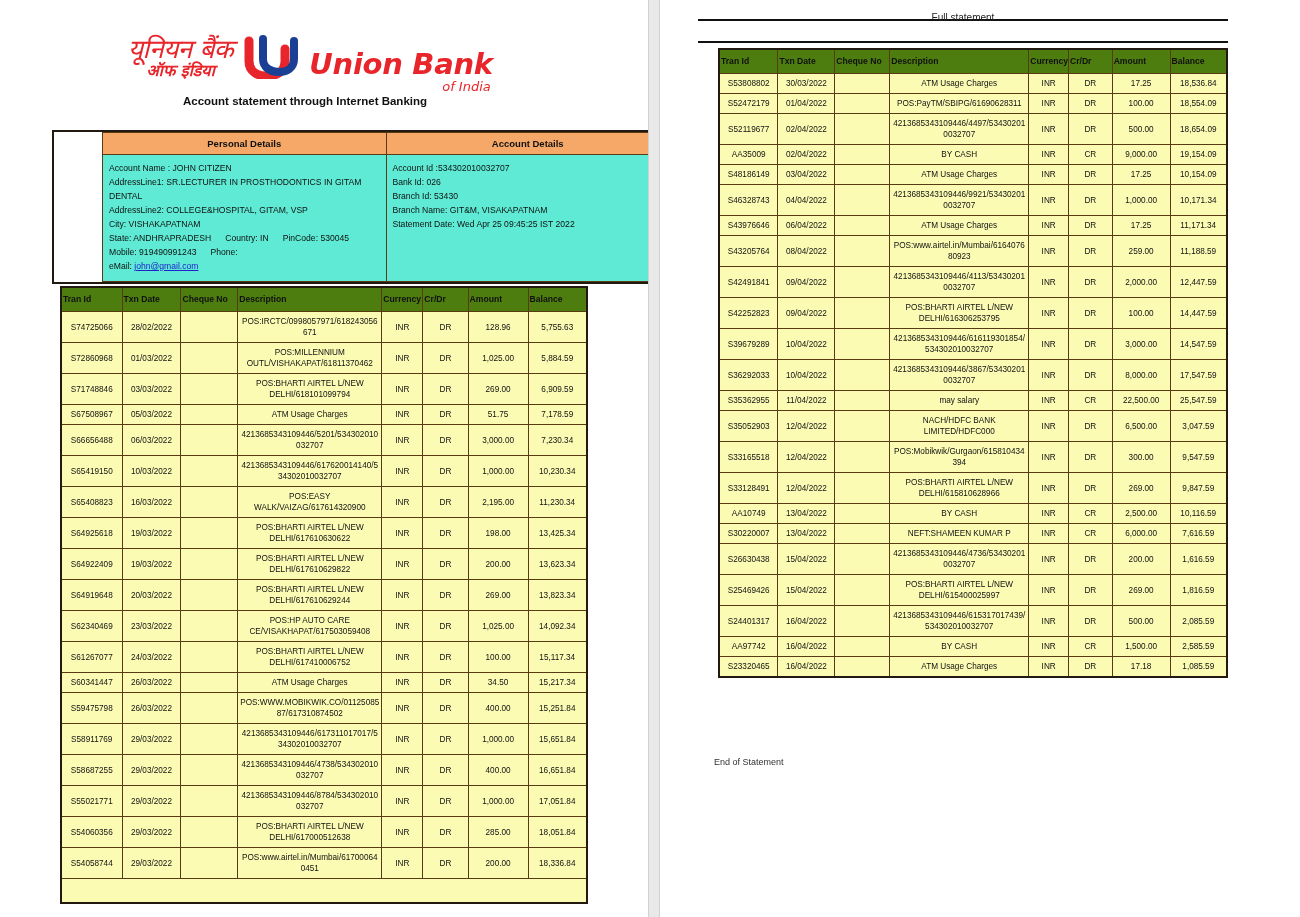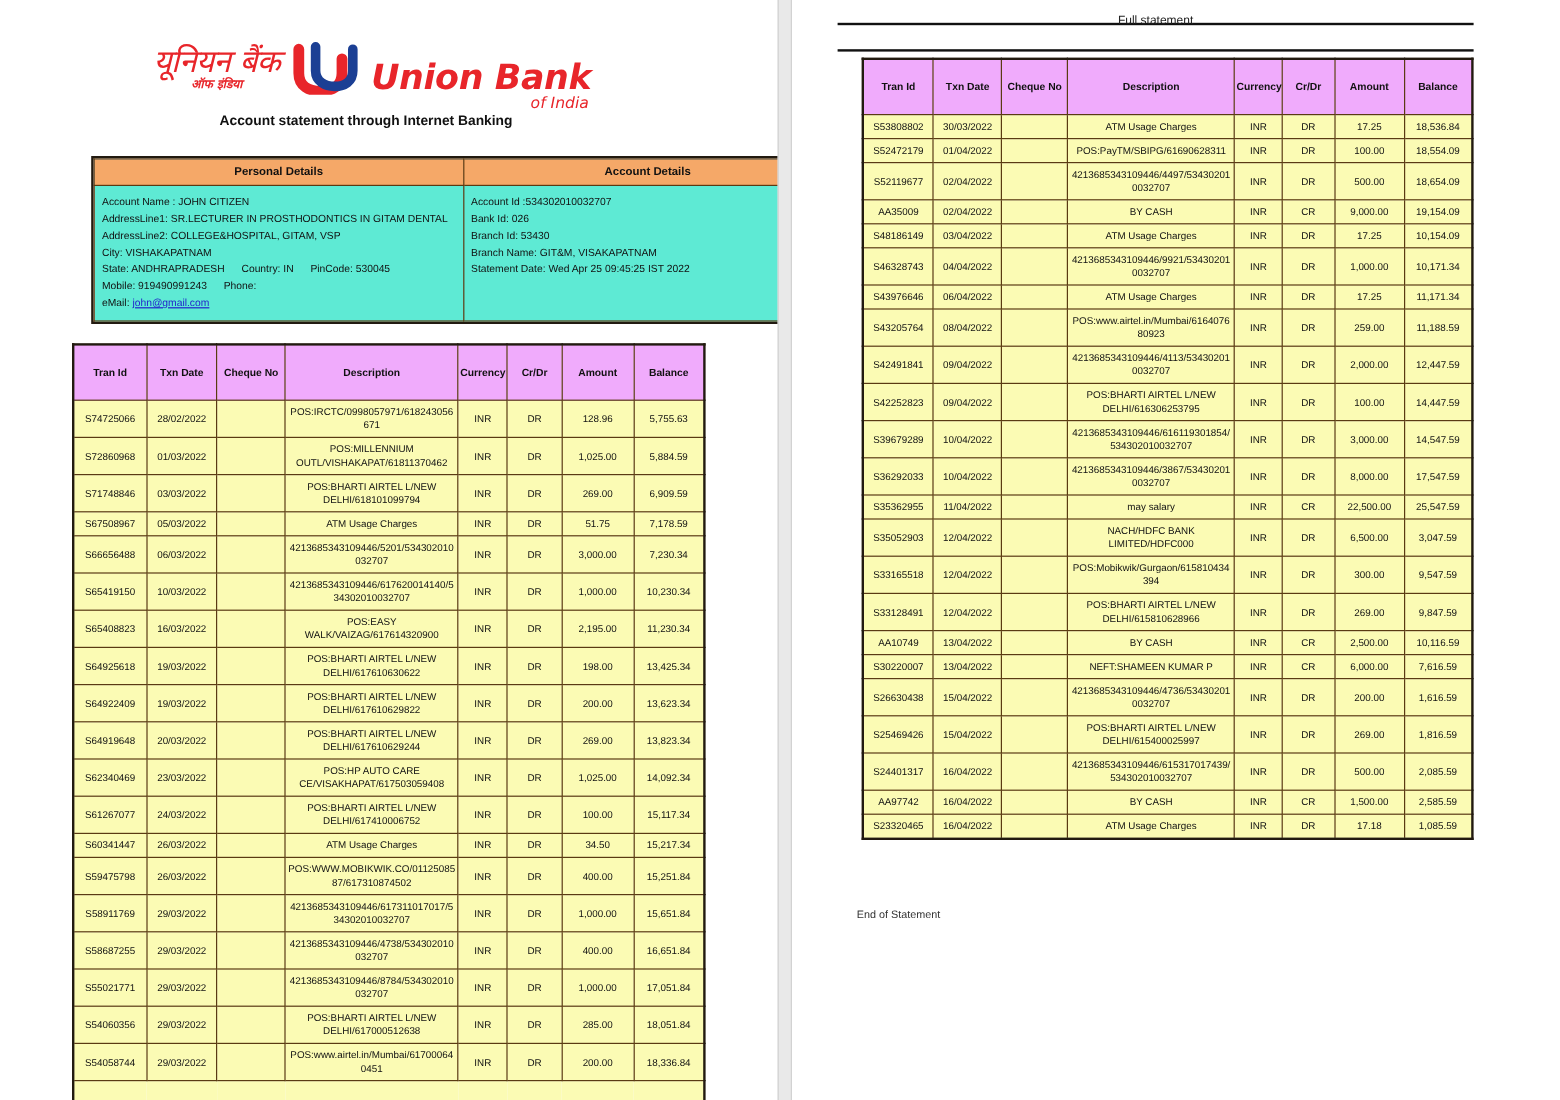--- a/index.html
+++ b/index.html
@@ -52,21 +52,21 @@
     font-family: "DejaVu Sans", sans-serif;
     font-size: 26px;
     font-weight: normal;
     font-style: italic;
     letter-spacing: -0.5px;
     white-space: nowrap;
   }
   .logo-hindi .l2 {
     color: #e8252a;
     font-family: "DejaVu Sans", sans-serif;
-    font-size: 10px;
+    font-size: 16px;
     font-weight: bold;
     font-style: italic;
     margin-top: 1px;
   }
   .logo-mark { width: 56px; height: 44px; flex: none; margin: 0 4px; }
   .logo-en { display: flex; flex-direction: column; line-height: 1; }
   .logo-en .l1 {
     color: #e8252a;
     font-family: "DejaVu Sans", sans-serif;
     font-size: 29px; font-weight: bold; font-style: italic;
@@ -85,24 +85,25 @@
     left: 0; top: 95px; width: 610px;
     text-align: center;
     font-size: 11.5px;
     font-weight: bold;
     color: #111;
   }
 
   
   .details-box {
     position: absolute;
-    left: 76px; top: 130px;
+    left: 52px; top: 130px;
     width: 620px;
     border: 2px solid #221a10;
     border-collapse: collapse;
+    padding-left: 48px;
   }
   .details-box table { border-collapse: collapse; width: 100%; table-layout: fixed; }
   .details-box th {
     background: #f5a868;
     border: 1px solid #5a3a12;
     font-size: 9.5px;
     font-weight: bold;
     color: #111;
     padding: 5px 2px;
     text-align: center;
@@ -131,27 +132,27 @@
   #left-table-wrap  { left: 60px; top: 286px;  width: 528px; }
   #right-table-wrap { left: 718px; top: 48px;  width: 510px; }
 
   table.stmt {
     border-collapse: collapse;
     table-layout: fixed;
     width: 100%;
     border: 2px solid #221a10;
   }
   table.stmt th {
-    background: #f0abfc;
+    background: #4d7c0f;
     border: 1px solid #5a3a12;
     font-size: 8.6px;
     font-weight: bold;
     color: #111;
-    text-align: center;
-    padding: 17px 1px;
+    text-align: left;
+    padding: 6px 1px;
     line-height: 11px;
   }
   table.stmt td {
     background: #fbfbb4;
     border: 1px solid #5a3a12;
     font-size: 8.2px;
     color: #111;
     text-align: center;
     padding: 4px 2px;
     line-height: 11px;

